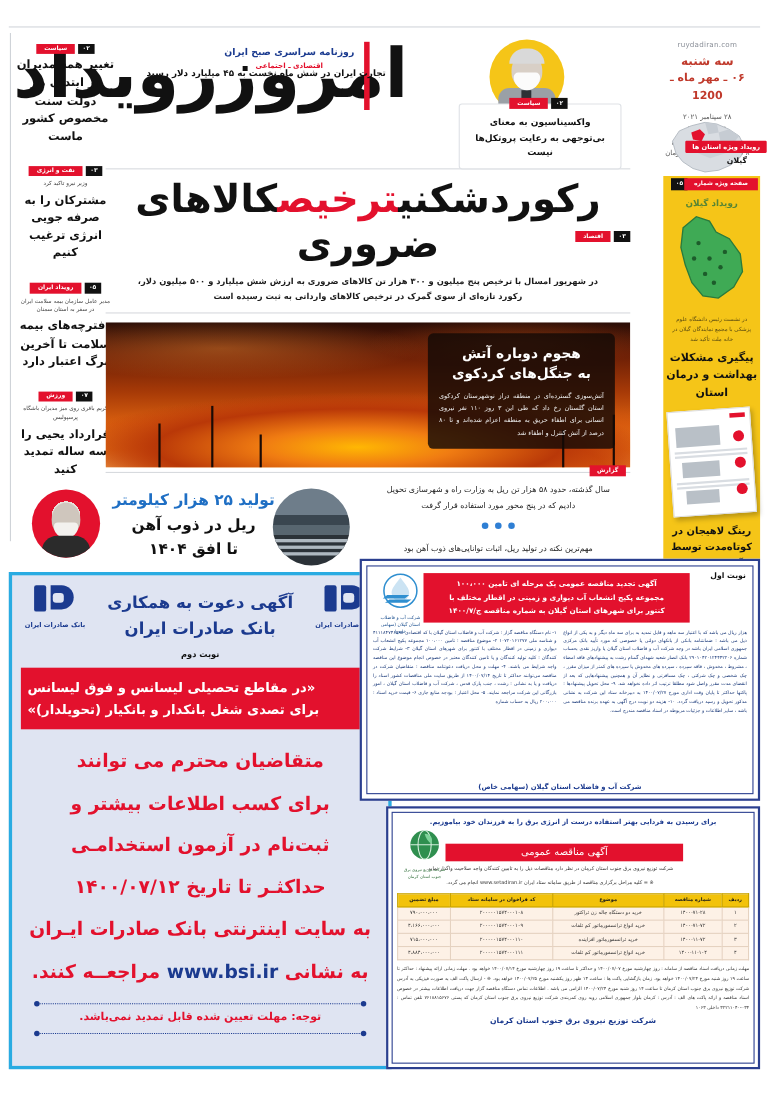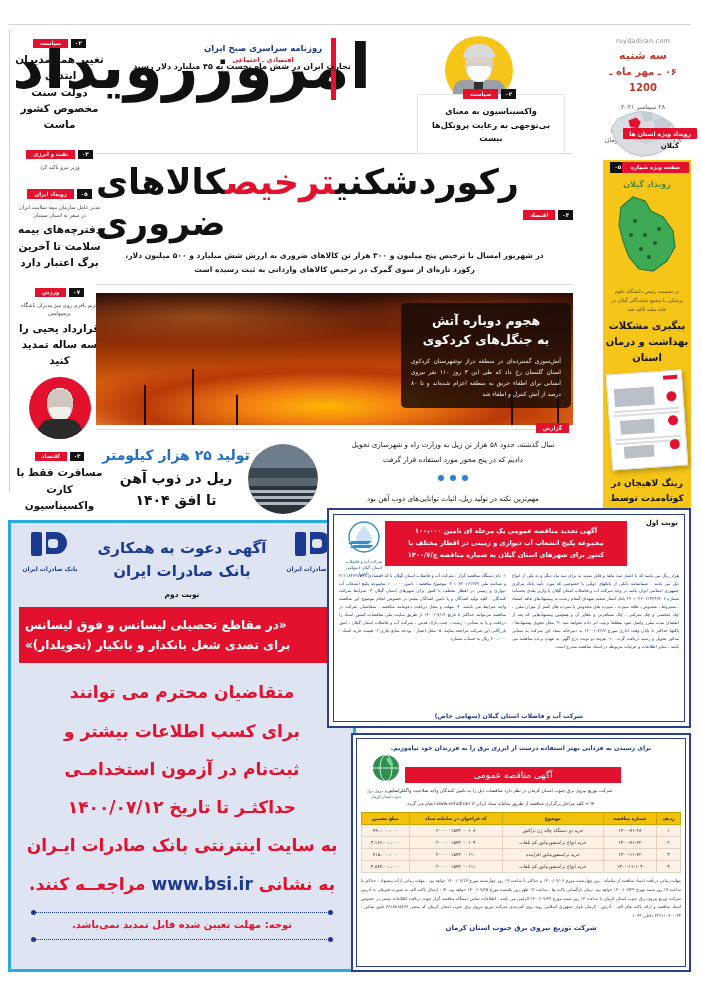--- a/index.html
+++ b/index.html
@@ -157,21 +157,21 @@
   .caption-box .txt { font-size:8.2px; font-weight:800; color:#111; line-height:1.65; }
 
   .deck {
     position:absolute; top:28px; right:185px; left:0;
     text-align:center; font-size:8px; font-weight:700; color:#111;
   }
 
   
   .hero { padding: 6px 0 0; border-bottom: 1px solid #d7dade; }
   .hero-h1 {
-    text-align: left; font-size: 35px; font-weight: 900;
+    text-align: center; font-size: 35px; font-weight: 900;
     color:#111; line-height:1.16; letter-spacing:-1.2px; margin: 2px 0 6px;
   }
   .hero-h1 .red { color:#e3112d; }
   .hero-lead {
     text-align:center; font-size:7.6px; font-weight:700; color:#1b1b1b;
     line-height:1.85; margin:0 6px 7px; max-width:440px; margin-inline:auto;
   }
   .hero-tag { position:relative; }
   .hero-tag .sec-tag { position:absolute; right:0; top:-4px; }
 
@@ -188,21 +188,21 @@
   }
   .fire .smoke {
     position:absolute; inset:0;
     background: radial-gradient(ellipse 55% 30% at 22% 18%, rgba(255,160,60,.35), transparent 70%),
                 radial-gradient(ellipse 40% 24% at 78% 14%, rgba(255,120,30,.28), transparent 70%);
   }
   .fire .tree {
     position:absolute; bottom:0; width:2px; background:#1a0a05;
   }
   .fire-caption {
-    position:absolute; top:10px; right:2px; width:170px;
+    position:absolute; top:10px; right:14px; width:170px;
     background: rgba(20,10,6,.82); border-radius:5px; padding:9px 10px;
     color:#fff;
   }
   .fire-caption h3 { font-size:12.5px; font-weight:900; line-height:1.5; text-align:center; }
   .fire-caption p { font-size:5.9px; line-height:1.85; margin-top:6px; text-align:justify; color:#eee; }
 
   
   .lowerband {
     position: relative; margin-top: 4px; height: 108px;
     border-top: 1px solid #d7dade; padding-top: 6px;
@@ -388,20 +388,21 @@
       </div>
       <div class="side-head">تغییر همه مدیران در ابتدای هر دولت سنت مخصوص کشور ماست</div>
     </div>
 
     <div class="side-item">
       <div class="sec-tag">
         <span class="num">۰۳</span>
         <span class="lbl">نفت و انرژی</span>
       </div>
       <div class="kicker">وزیر نیرو تاکید کرد</div>
+      <div class="side-head">مشترکان را به صرفه جویی انرژی ترغیب کنیم</div>
     </div>
 
     <div class="side-item">
       <div class="sec-tag">
         <span class="num">۰۵</span>
         <span class="lbl">رویداد ایران</span>
       </div>
       <div class="kicker">مدیر عامل سازمان بیمه سلامت ایران در سفر به استان سمنان</div>
       <div class="side-head">دفترچه‌های بیمه سلامت تا آخرین برگ اعتبار دارد</div>
     </div>

